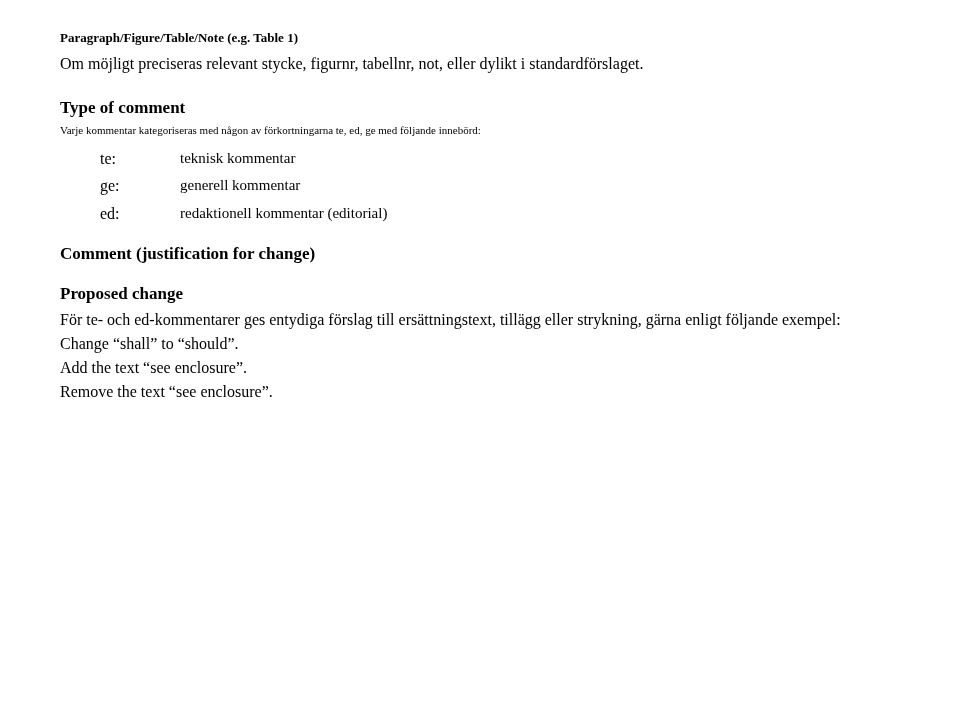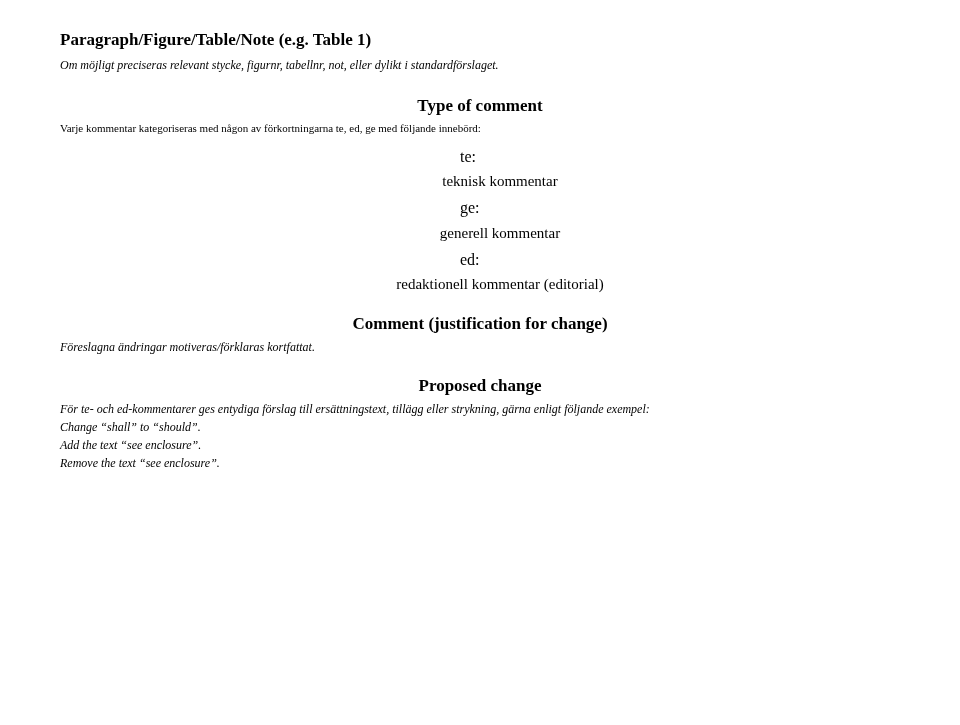--- a/index.html
+++ b/index.html
@@ -17,62 +17,59 @@
       min-height: 725px;
       padding: 30px 60px 30px 60px;
     }
 
     .section {
       margin-bottom: 20px;
     }
 
     .heading-bold {
       font-weight: bold;
-      font-size: 17px;
+      font-size: 13px;
       margin-bottom: 6px;
       display: block;
     }
 
     .paragraph {
-      font-size: 12px;
+      font-size: 16px;
       line-height: 1.5;
       margin-bottom: 0;
-      font-style: italic;
     }
 
     .subheading {
       font-weight: bold;
       font-size: 17px;
       margin-bottom: 4px;
-      text-align: center;
     }
 
     .type-comment-block {
       margin-bottom: 18px;
     }
 
     .type-comment-desc {
       font-size: 11px;
       line-height: 1.6;
       margin-bottom: 6px;
     }
 
     .comment-table {
       margin-left: 40px;
       margin-top: 4px;
       margin-bottom: 4px;
     }
 
     .comment-row {
       display: flex;
-      flex-direction: column;
+      flex-direction: row;
       margin-bottom: 2px;
       font-size: 16px;
       line-height: 1.6;
-      align-items: center;
     }
 
     .comment-key {
       width: 80px;
       font-size: 16px;
     }
 
     .comment-value {
       font-size: 15px;
     }
@@ -103,21 +100,20 @@
     </div>
     <div class="comment-row">
       <span class="comment-key">ed:</span>
       <span class="comment-value">redaktionell kommentar (editorial)</span>
     </div>
   </div>
 </div>
 
 <div class="section">
   <div class="subheading">Comment (justification for change)</div>
-  <p class="paragraph">Föreslagna ändringar motiveras/förklaras kortfattat.</p>
 </div>
 
 <div class="section">
   <div class="subheading">Proposed change</div>
   <p class="paragraph">För te- och ed-kommentarer ges entydiga förslag till ersättningstext, tillägg eller strykning, gärna enligt följande exempel:</p>
   <p class="paragraph">Change “shall” to “should”.</p>
   <p class="paragraph">Add the text “see enclosure”.</p>
   <p class="paragraph">Remove the text “see enclosure”.</p>
 </div>
 

